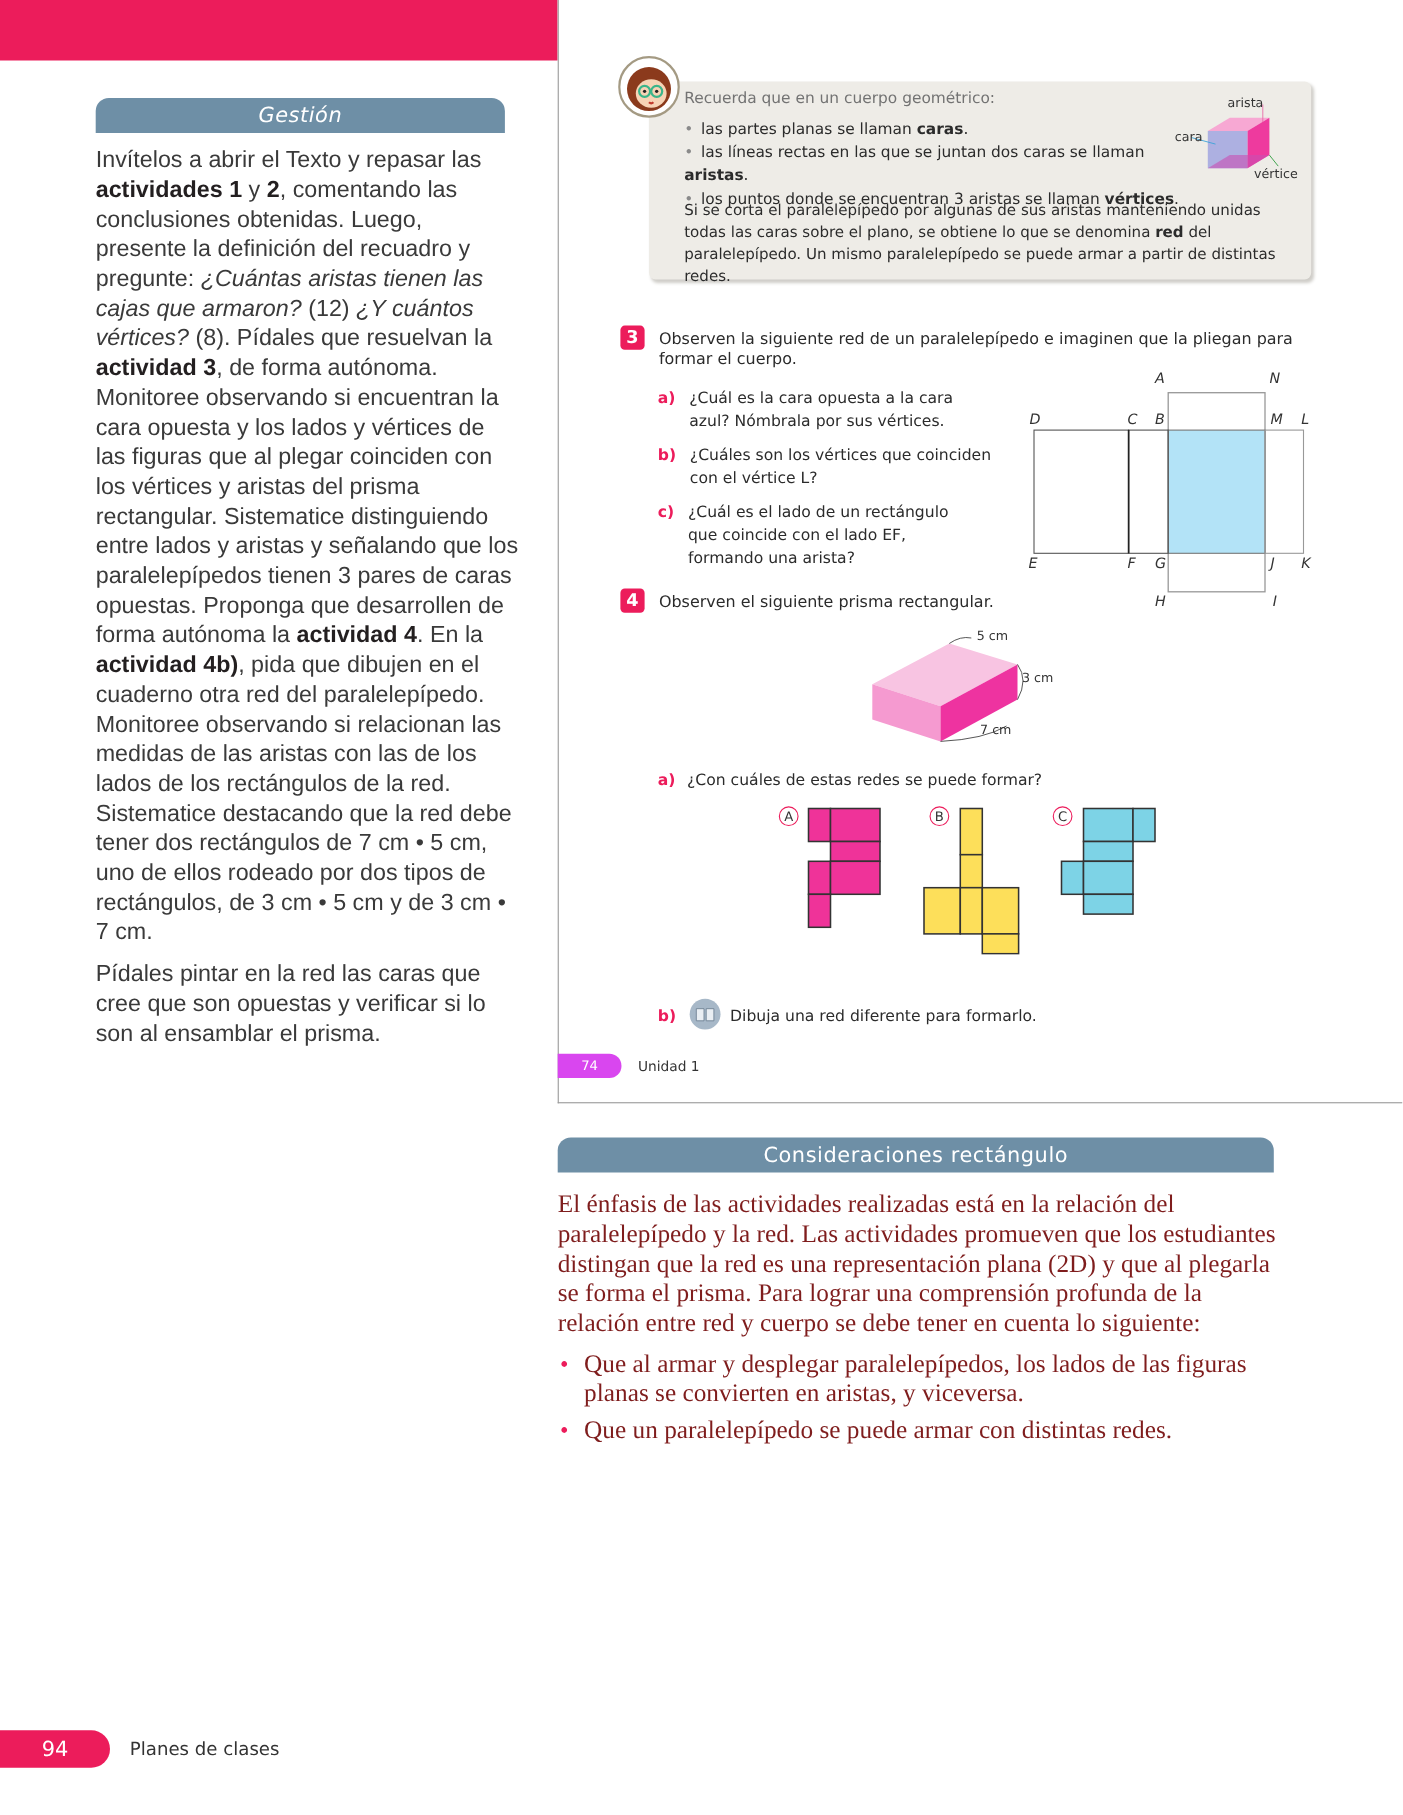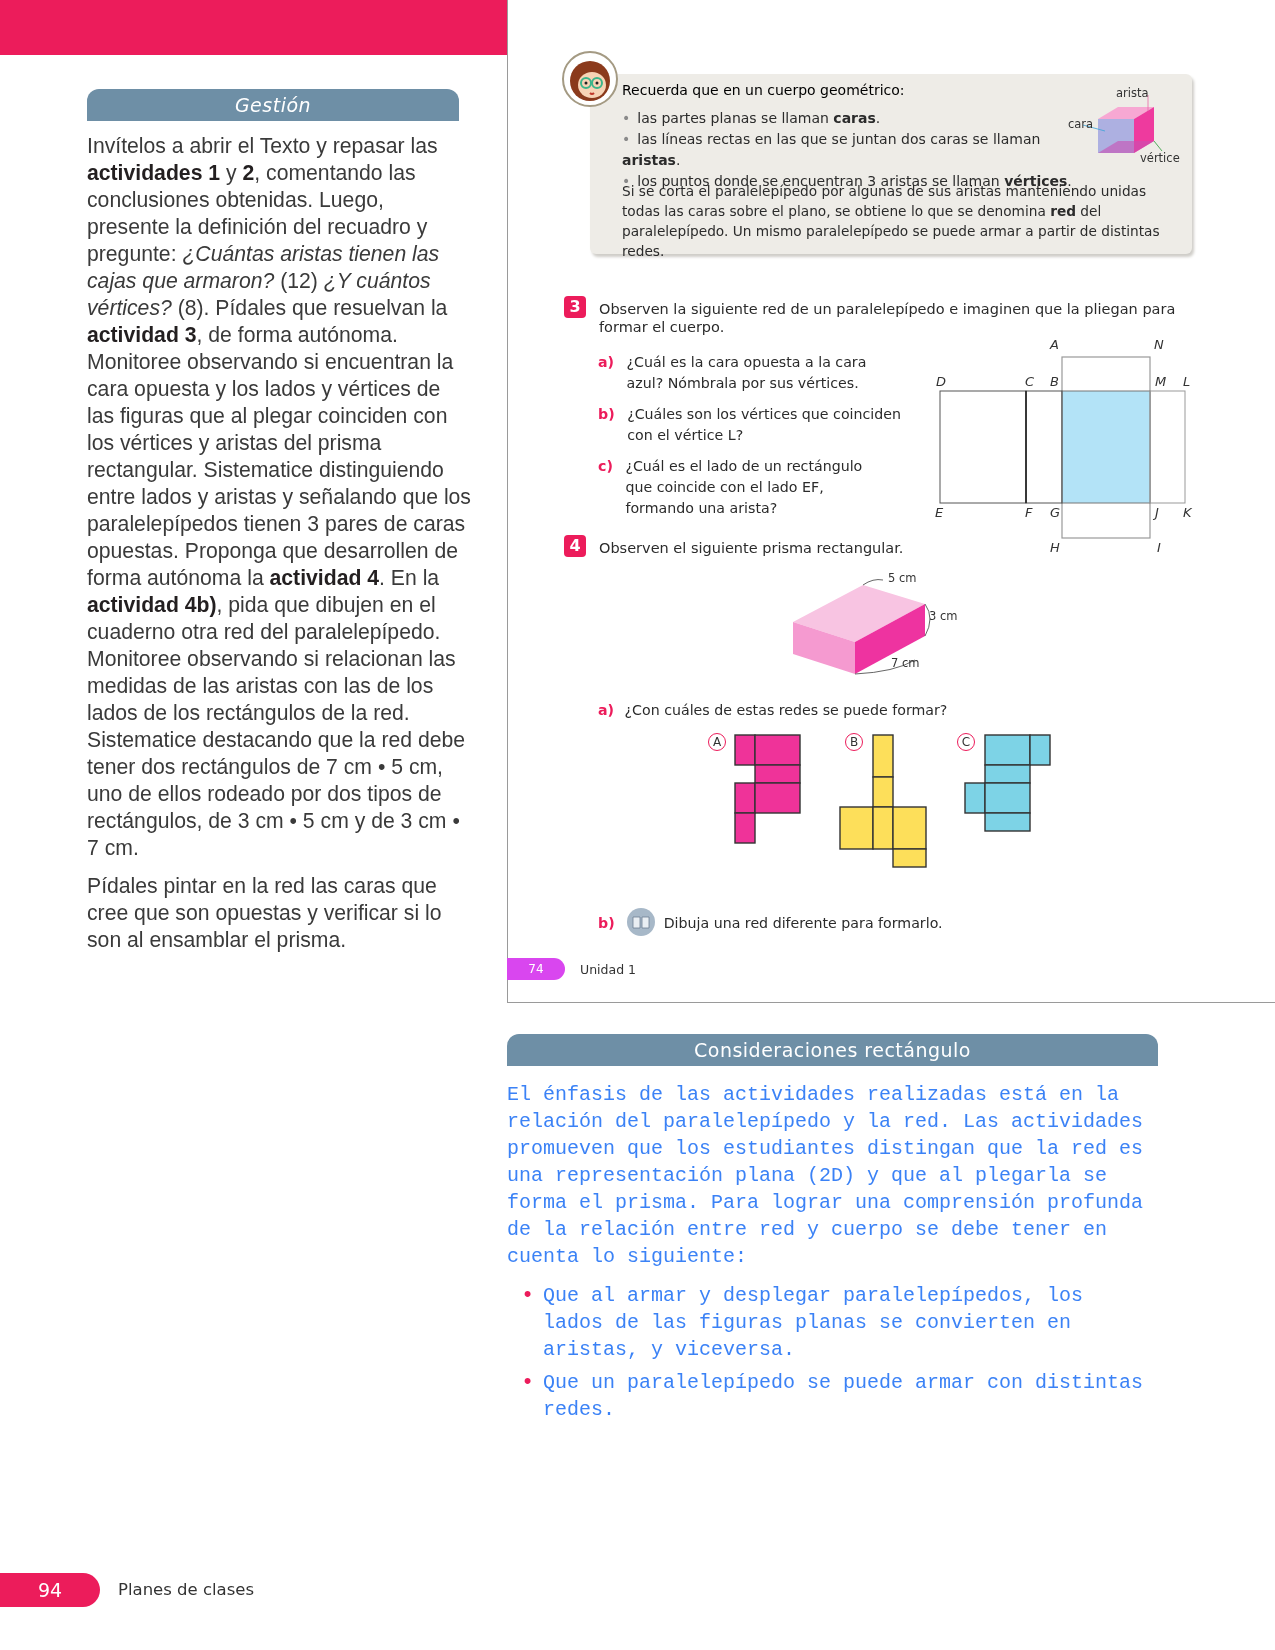--- a/index.html
+++ b/index.html
@@ -15,41 +15,41 @@
                   font-size:21.2px; line-height:27px; color:#3a3a3a; }
   .gestion-text p { margin:0 0 11px 0; }
   .gestion-text b { color:#231f20; }
   
   .student-page { left:507px; top:0; width:768px; height:1003px; border-left:1.5px solid #9a9a9a;
                   border-bottom:1.5px solid #9a9a9a; box-sizing:border-box; background:#fff; }
   .recuerda-box { left:590px; top:74px; width:602px; height:180px; background:#eeece7;
                   border-radius:6px; box-shadow:2px 3px 3px #cfcdc8; }
   .avatar { left:562px; top:51px; width:52px; height:52px; border-radius:50%; border:2px solid #a49a83;
             background:#fff; overflow:hidden; }
-  .rec-title { left:622px; top:82px; font-size:14px; color:#000000; }
+  .rec-title { left:622px; top:82px; font-size:14px; color:#737373; }
   .rec-list { left:622px; top:108px; width:470px; margin:0; padding:0; list-style:none; font-size:14px;
               line-height:21px; color:#2b2b2b; }
   .rec-list li::before { content:"•"; color:#8a8a8a; margin-right:7px; }
   .rec-para { left:622px; top:181px; width:560px; font-size:13.7px; line-height:20px; color:#2b2b2b; }
   .small-label { font-size:11.5px; color:#333; }
   
   .act-num { width:22px; height:22px; background:#ec1c5b; color:#fff; font-weight:bold; font-size:16px;
              text-align:center; line-height:22px; border-radius:4px; }
   .act-text { font-size:14.5px; color:#2b2b2b; line-height:18px; }
   .q-letter { color:#ec1c5b; font-weight:bold; }
   .q-item { font-size:14.2px; line-height:21px; color:#2b2b2b; }
   .vlabel { font-style:italic; font-size:13px; color:#333; }
   .circ { width:16px; height:16px; border:1.3px solid #ec1c5b; border-radius:50%; font-size:12px;
           line-height:16px; text-align:center; color:#333; }
   .footer-pill { background:#d946ef; color:#fff; }
   .cons-head { left:507px; top:1034px; width:651px; height:32px; line-height:32px; }
-  .cons-text { left:507px; top:1081px; width:660px; font-family:Liberation Mono, monospace;
-               font-size:20px; line-height:27px; color:#3b82f6; }
+  .cons-text { left:507px; top:1081px; width:660px; font-family:Liberation Serif, serif;
+               font-size:23px; line-height:27px; color:#7f1d1d; }
   .cons-text p { margin:0 0 10px 0; }
-  .cons-list { margin:12px; padding:0; list-style:none; }
+  .cons-list { margin:0; padding:0; list-style:none; }
   .cons-list li { position:relative; padding-left:24px; margin-bottom:6px; }
   .cons-list li::before { content:"•"; color:#ec1c5b; position:absolute; left:2px; top:0; font-size:22px; }
   .bottom-pill { left:0; top:1573px; width:100px; height:34px; background:#ec1c5b; border-radius:0 17px 17px 0;
                  color:#fff; font-size:19px; line-height:34px; text-align:center; padding-left:0; }
   .bottom-label { left:118px; top:1580px; font-size:16.5px; color:#333; }
 </style>
 </head>
 <body>
 
 <div class="abs topbar"></div>

